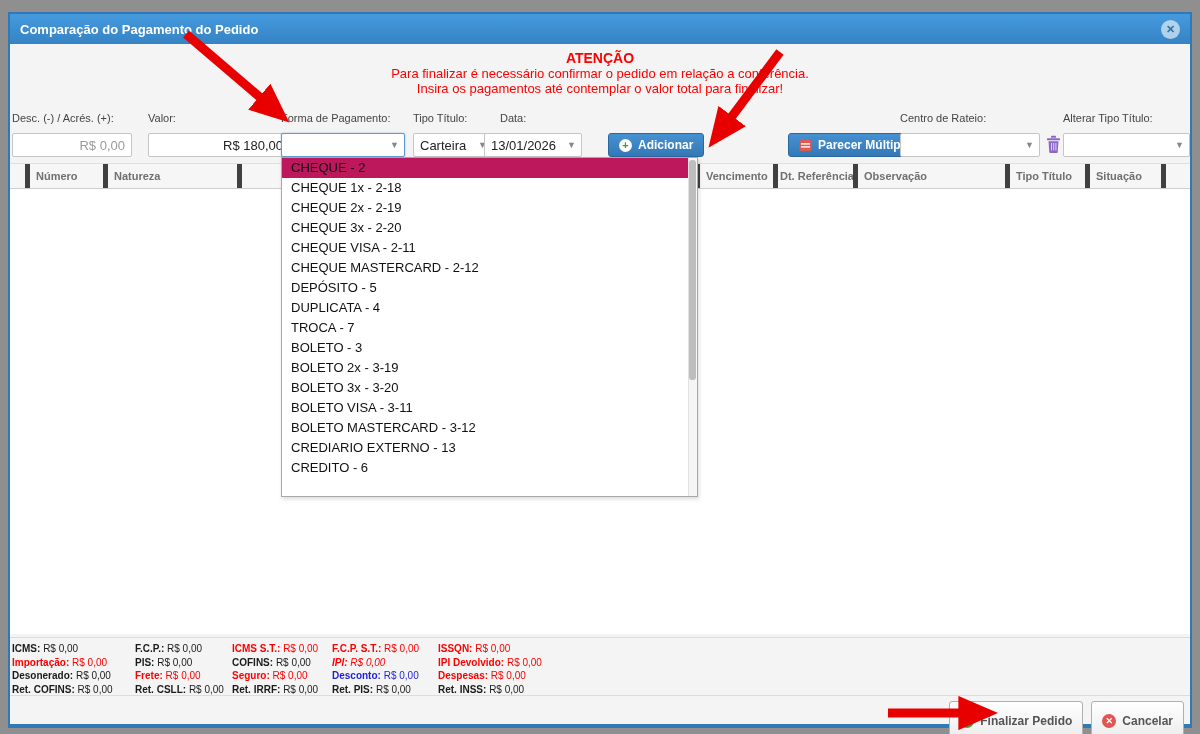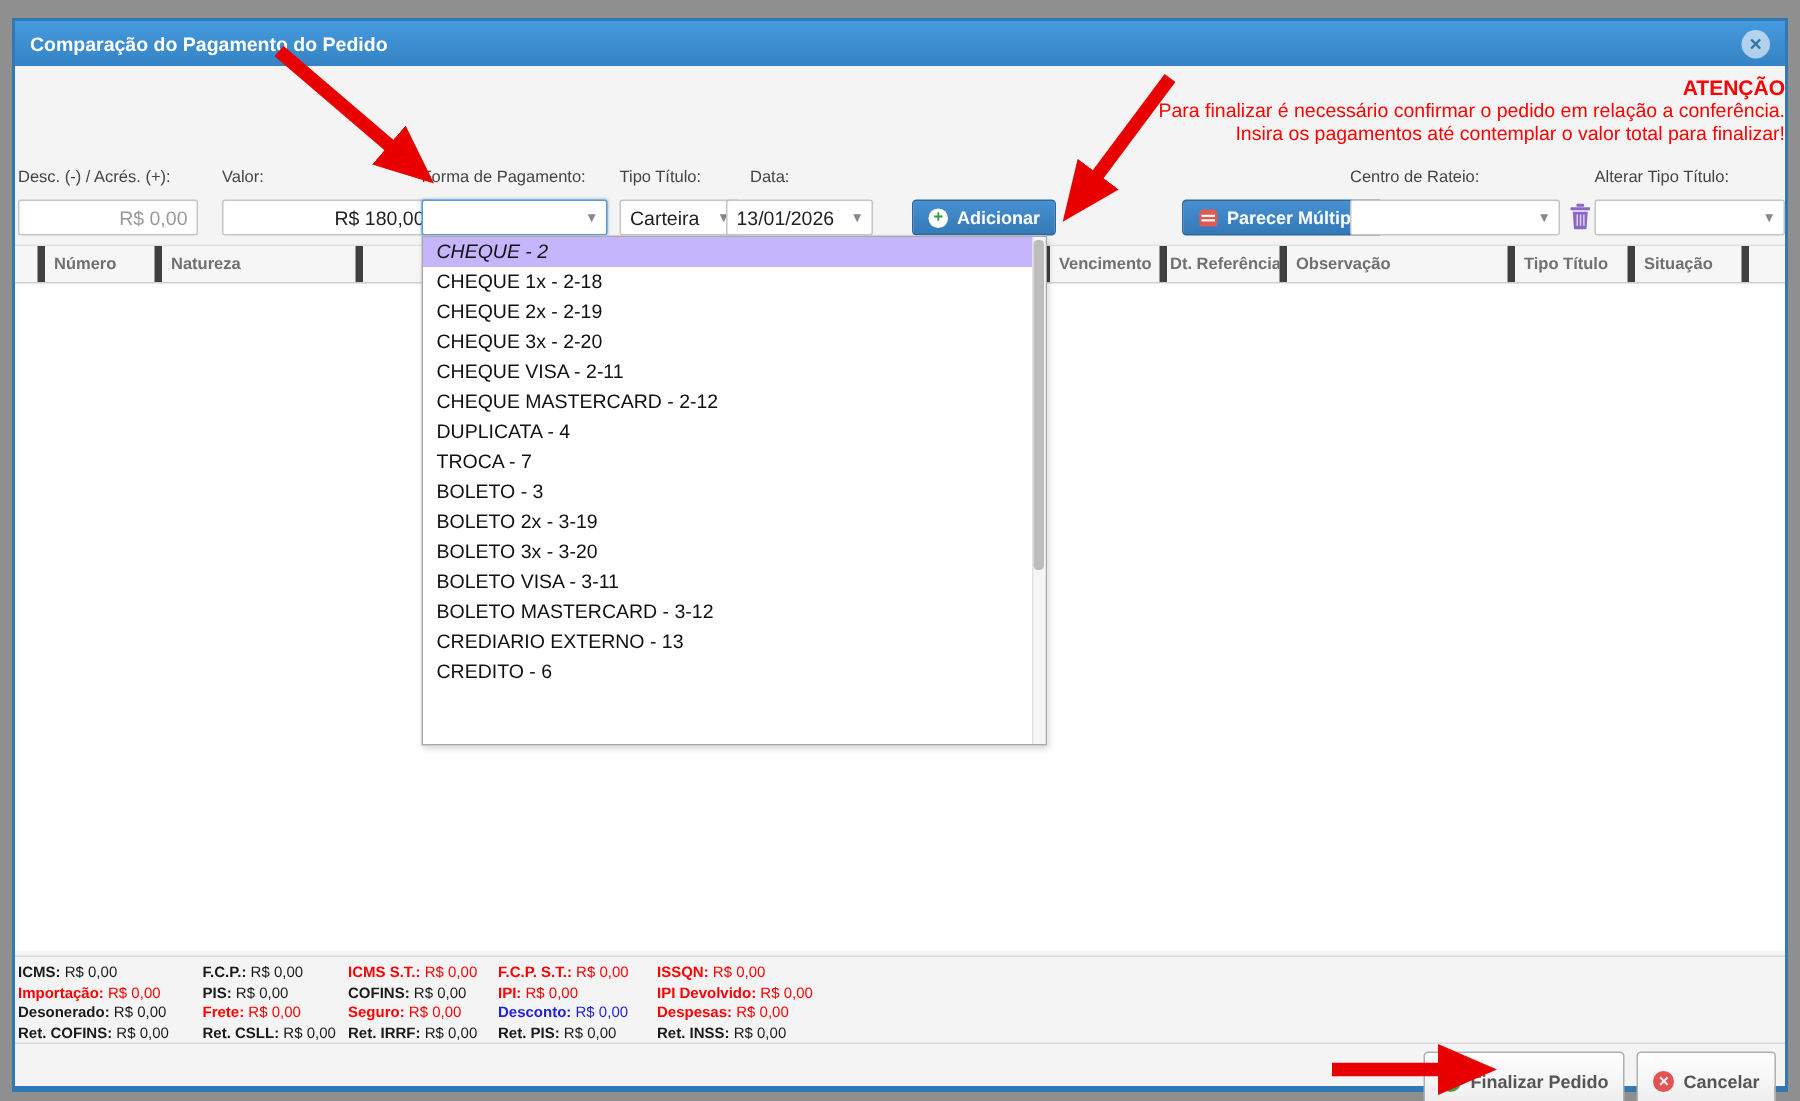--- a/index.html
+++ b/index.html
@@ -11,21 +11,21 @@
 
   
   .titlebar { position:absolute; left:0; top:0; right:0; height:30px;
               background:linear-gradient(#459ade,#3583c4); display:flex; align-items:center; padding:0 10px; }
   .title { color:#fff; font-size:13px; font-weight:bold; flex:1; }
   .close-btn { width:19px; height:19px; border-radius:50%; background:rgba(255,255,255,.6);
                color:#35729f; display:flex; align-items:center; justify-content:center;
                font-size:11px; font-weight:bold; cursor:pointer; }
 
   
-  .warning { position:absolute; left:0; top:36px; width:100%; text-align:right; color:#ff0000; }
+  .warning { position:absolute; left:0; top:36px; width:100%; text-align:center; color:#ff0000; }
   .warning .w-title { font-size:14px; font-weight:bold; }
   .warning .w-line { font-size:13px; line-height:15px; }
 
   
   .flabel { position:absolute; top:98px; font-size:11px; color:#444; white-space:nowrap; }
   .inp, .sel { position:absolute; top:119px; height:24px; background:#fff;
                border:1px solid #c6c6c6; border-radius:2px; font-size:13px; color:#222; }
   .inp { text-align:right; padding:0 6px; font-family:"Liberation Sans",sans-serif; }
   .inp.muted { color:#9a9a9a; }
   .sel { display:flex; align-items:center; padding:0 6px; }
@@ -49,21 +49,21 @@
   .th { border-right:5px solid #404040; font-size:11px; font-weight:bold; color:#707070;
         display:flex; align-items:center; padding:0 6px; white-space:nowrap; overflow:hidden; }
   .th:last-child { border-right:none; flex:1; }
 
   
   .dropdown { position:absolute; left:271px; top:143px; width:417px; height:340px;
               background:#fff; border:1px solid #a9a9a9; z-index:30;
               box-shadow:1px 2px 4px rgba(0,0,0,.15); }
   .dd-item { height:20px; line-height:20px; padding-left:9px; font-size:13px; color:#111;
              white-space:nowrap; cursor:pointer; }
-  .dd-item.hl { background:#c4b5fd;font-style:italic; }
+  .dd-item.hl { background:#be185d; }
   .dd-scroll { position:absolute; right:0; top:0; bottom:0; width:9px; background:#f5f5f5;
                border-left:1px solid #e2e2e2; }
   .dd-thumb { position:absolute; right:1px; top:2px; width:7px; height:220px; background:#bdbdbd;
               border-radius:3px; cursor:pointer; }
 
   
   .divider { position:absolute; left:0; width:1180px; border-top:1px solid #dcdcdc; }
   .taxcol { position:absolute; top:628px; font-size:10px; line-height:13.5px; white-space:nowrap; }
   .taxcol b { font-weight:bold; }
   .totals span { position:absolute; top:644px; font-size:13px; font-weight:bold; white-space:nowrap; }
@@ -171,20 +171,21 @@
       <div></div>
     </div>
 
     <div class="dropdown">
       <div class="dd-item hl">CHEQUE - 2</div>
       <div class="dd-item">CHEQUE 1x - 2-18</div>
       <div class="dd-item">CHEQUE 2x - 2-19</div>
       <div class="dd-item">CHEQUE 3x - 2-20</div>
       <div class="dd-item">CHEQUE VISA - 2-11</div>
       <div class="dd-item">CHEQUE MASTERCARD - 2-12</div>
+      <div class="dd-item">DEPÓSITO - 5</div>
       <div class="dd-item">DUPLICATA - 4</div>
       <div class="dd-item">TROCA - 7</div>
       <div class="dd-item">BOLETO - 3</div>
       <div class="dd-item">BOLETO 2x - 3-19</div>
       <div class="dd-item">BOLETO 3x - 3-20</div>
       <div class="dd-item">BOLETO VISA - 3-11</div>
       <div class="dd-item">BOLETO MASTERCARD - 3-12</div>
       <div class="dd-item">CREDIARIO EXTERNO - 13</div>
       <div class="dd-item">CREDITO - 6</div>
       <div class="dd-scroll">
@@ -207,21 +208,21 @@
       <div style="color: rgb(26, 26, 26);"><b>Ret. CSLL:</b> <span>R$ 0,00</span></div>
     </div>
     <div class="taxcol" style="left:222px">
       <div style="color: rgb(255, 0, 0);"><b>ICMS S.T.:</b> <span>R$ 0,00</span></div>
       <div style="color: rgb(26, 26, 26);"><b>COFINS:</b> <span>R$ 0,00</span></div>
       <div style="color: rgb(255, 0, 0);"><b>Seguro:</b> <span>R$ 0,00</span></div>
       <div style="color: rgb(26, 26, 26);"><b>Ret. IRRF:</b> <span>R$ 0,00</span></div>
     </div>
     <div class="taxcol" style="left:322px">
       <div style="color: rgb(255, 0, 0);"><b>F.C.P. S.T.:</b> <span>R$ 0,00</span></div>
-      <div style="color: rgb(255, 0, 0);"><b>IPI:</b> <span>R$ 0,00</span></div>
+      <div style="color: rgb(255, 0, 0); font-style: italic;"><b>IPI:</b> <span>R$ 0,00</span></div>
       <div style="color: rgb(31, 31, 216);"><b>Desconto:</b> <span>R$ 0,00</span></div>
       <div style="color: rgb(26, 26, 26);"><b>Ret. PIS:</b> <span>R$ 0,00</span></div>
     </div>
     <div class="taxcol" style="left:428px">
       <div style="color: rgb(255, 0, 0);"><b>ISSQN:</b> <span>R$ 0,00</span></div>
       <div style="color: rgb(255, 0, 0);"><b>IPI Devolvido:</b> <span>R$ 0,00</span></div>
       <div style="color: rgb(255, 0, 0);"><b>Despesas:</b> <span>R$ 0,00</span></div>
       <div style="color: rgb(26, 26, 26);"><b>Ret. INSS:</b> <span>R$ 0,00</span></div>
     </div>
 

